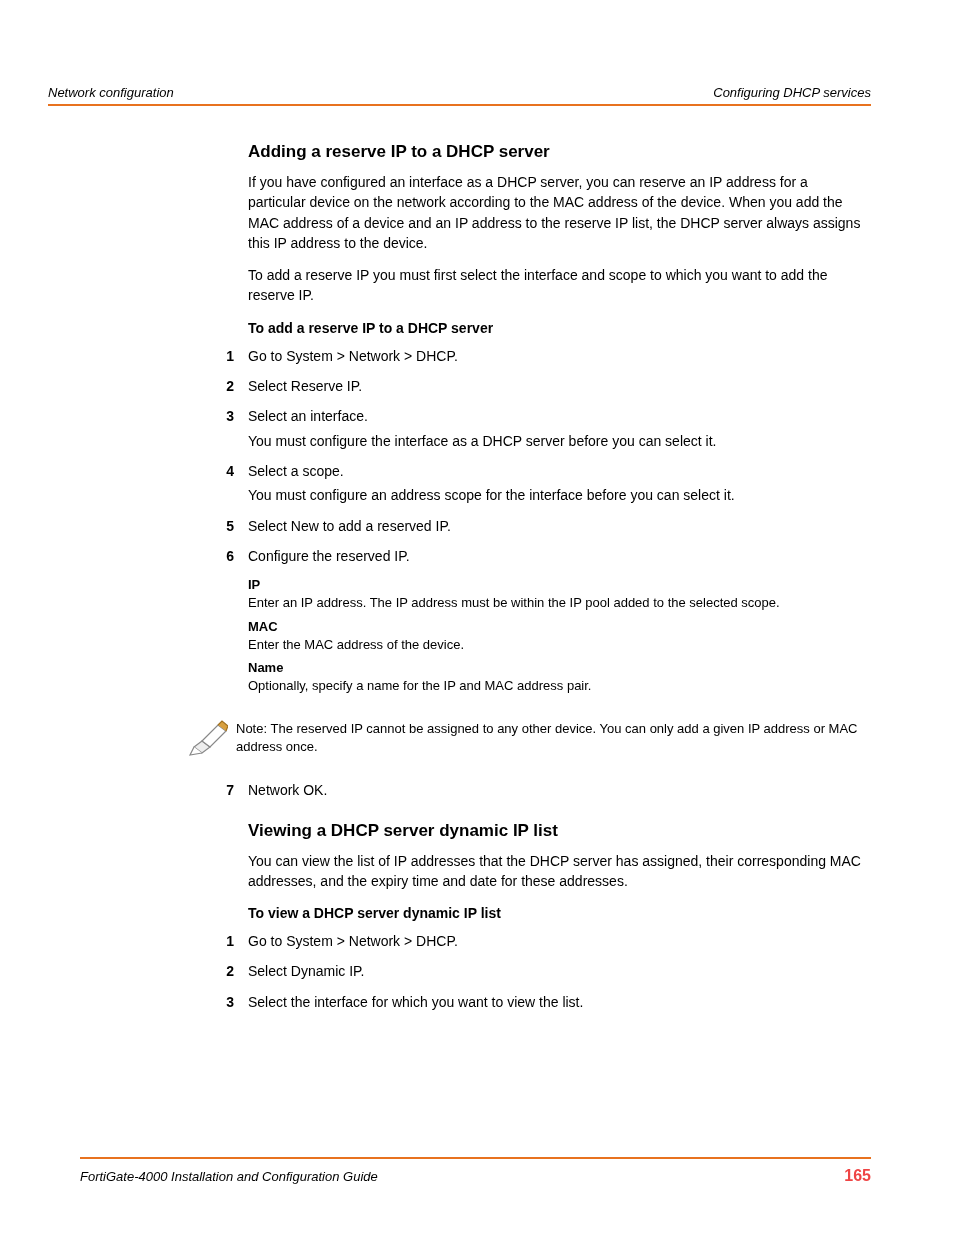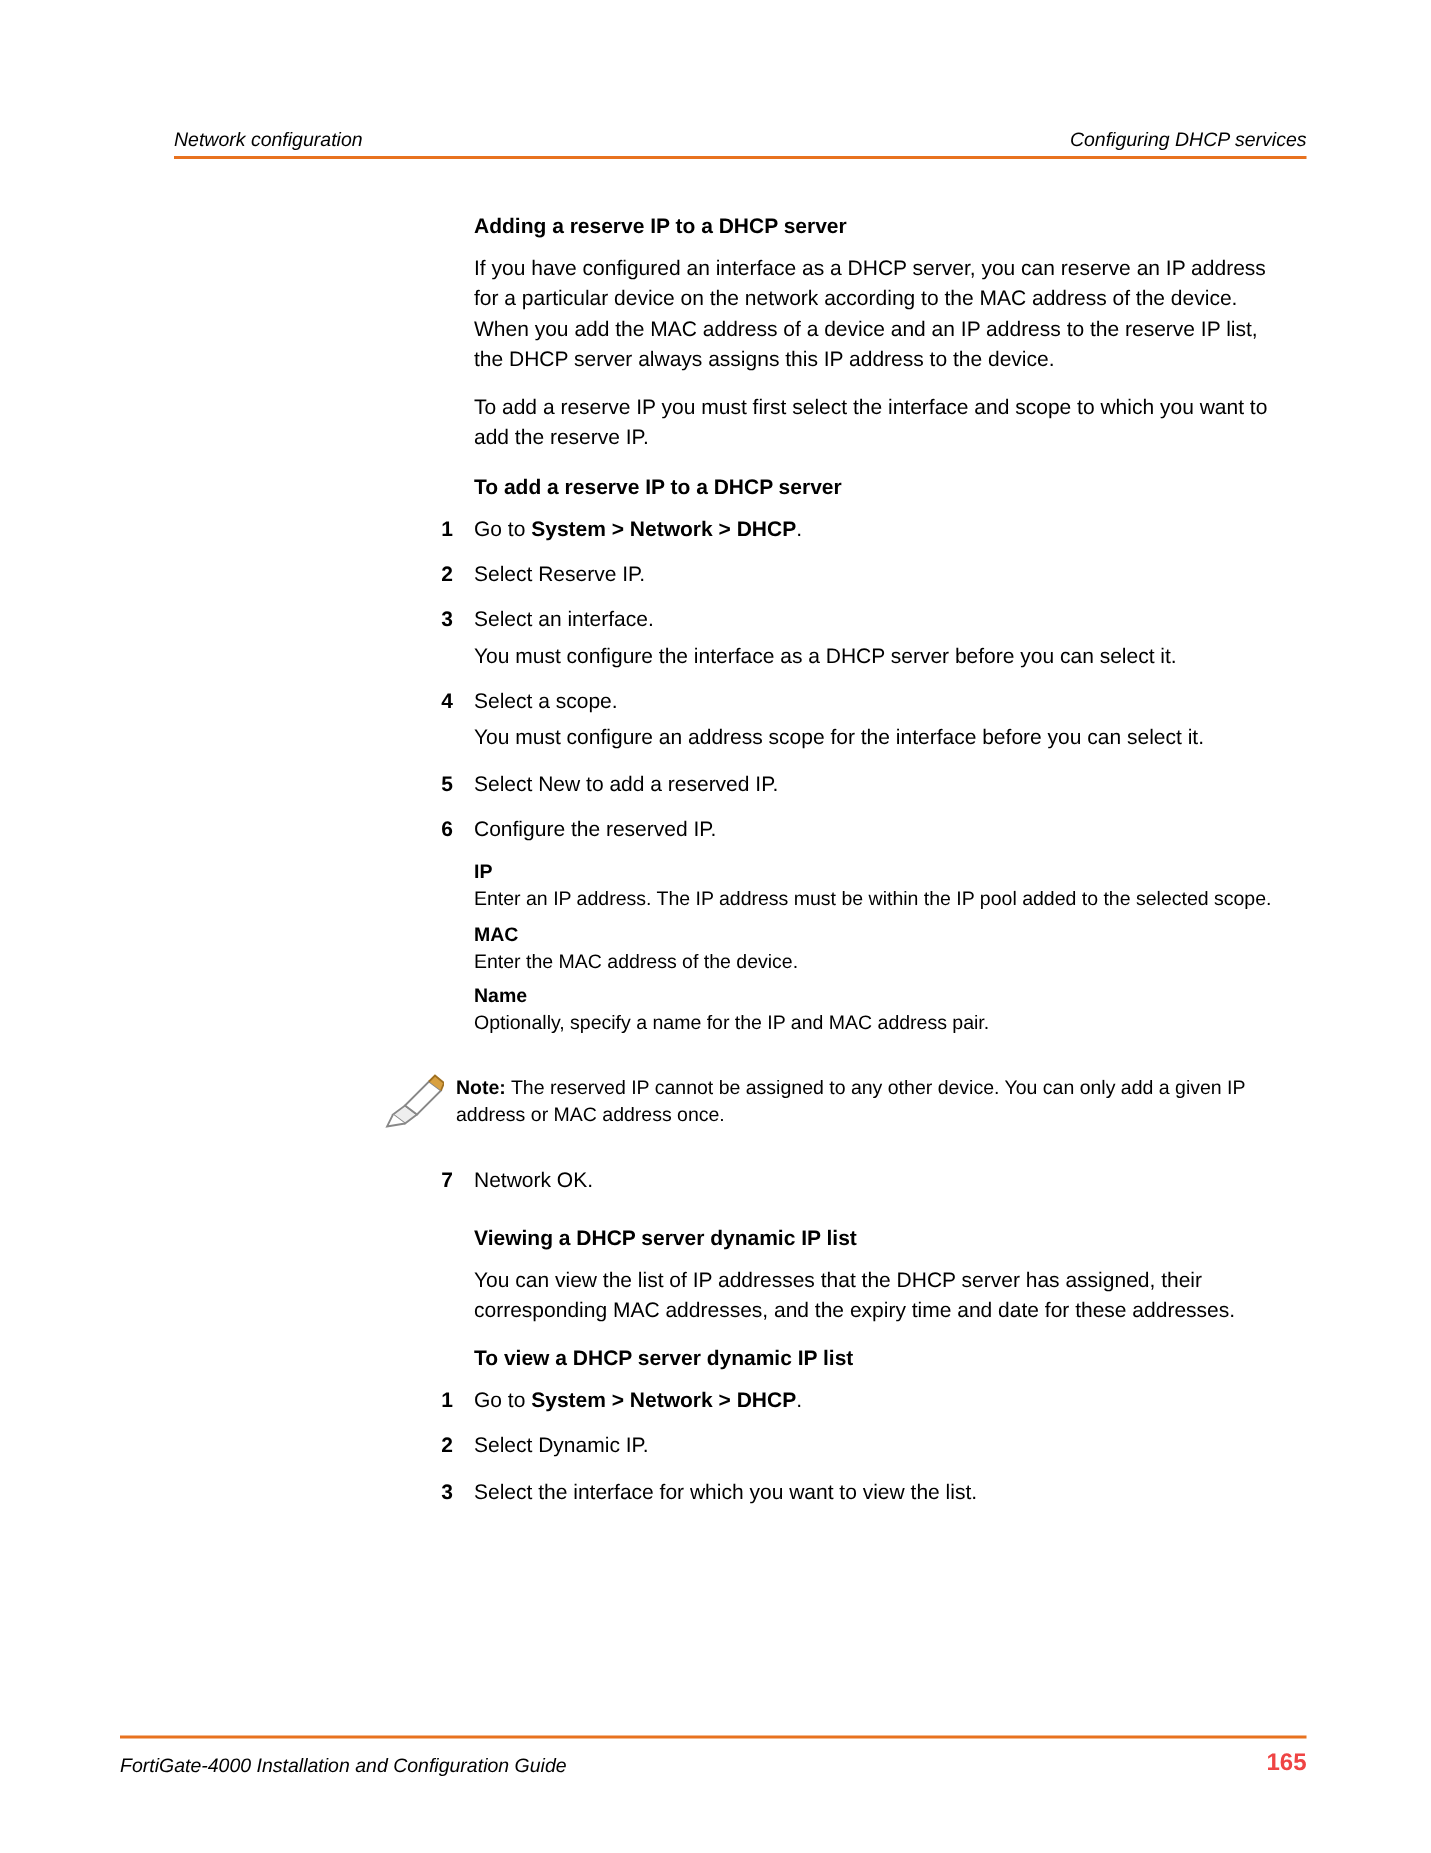--- a/index.html
+++ b/index.html
@@ -8,40 +8,40 @@
     font-family: Arial, Helvetica, sans-serif;
     font-size: 14px;
     color: #000;
     background: #fff;
   }
   .page {
     width: 951px;
     height: 1235px;
     position: relative;
     box-sizing: border-box;
-    padding: 85px 80px 50px 116px;
+    padding: 85px 80px 50px 48px;
   }
   .header-row {
     display: flex;
     justify-content: space-between;
     font-style: italic;
     font-size: 13px;
     padding-bottom: 4px;
   }
   .header-rule {
     height: 2px;
     background: #e8721f;
     margin: 0 0 36px 0;
   }
   .content {
     margin-left: 200px;
     margin-right: 10px;
   }
   h2 {
-    font-size: 14px;
+    font-size: 17px;
     font-weight: bold;
     margin: 0 0 10px 0;
   }
   p {
     margin: 0 0 12px 0;
     line-height: 1.45;
     font-size: 14px;
   }
   .subhead {
     font-weight: bold;
@@ -118,21 +118,21 @@
   }
   .footer-left {
     font-style: italic;
     font-size: 13px;
   }
   .footer-right {
     font-weight: bold;
     color: #ef4444;
     font-size: 16px;
   }
-  b { font-weight: bold; }
+  b { font-weight: normal; }
 </style>
 </head>
 <body>
 
 <div class="page">
 
   <div class="header-row">
     <span>Network configuration</span>
     <span>Configuring DHCP services</span>
   </div>

